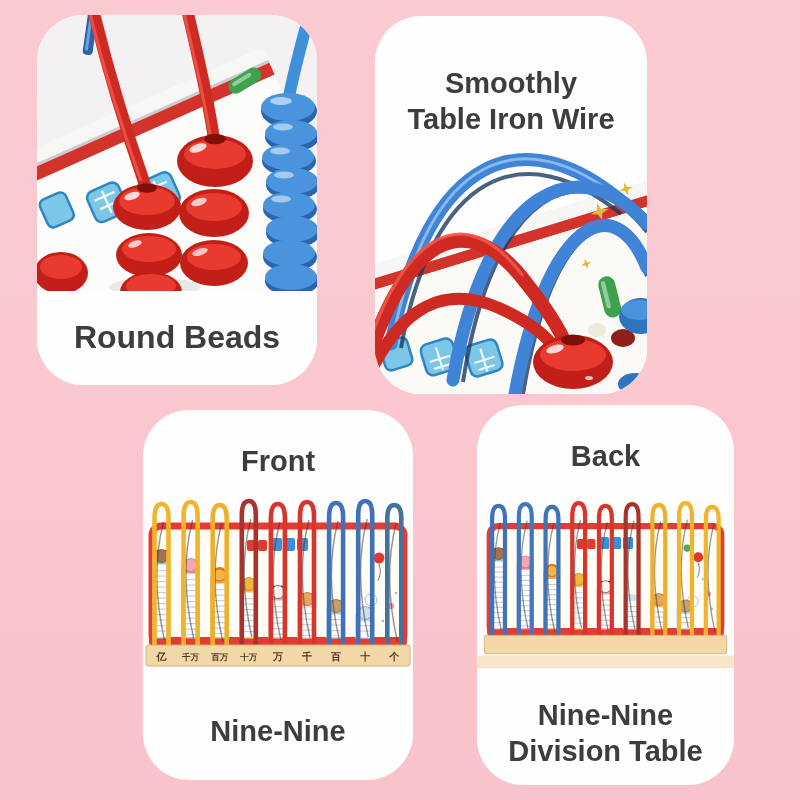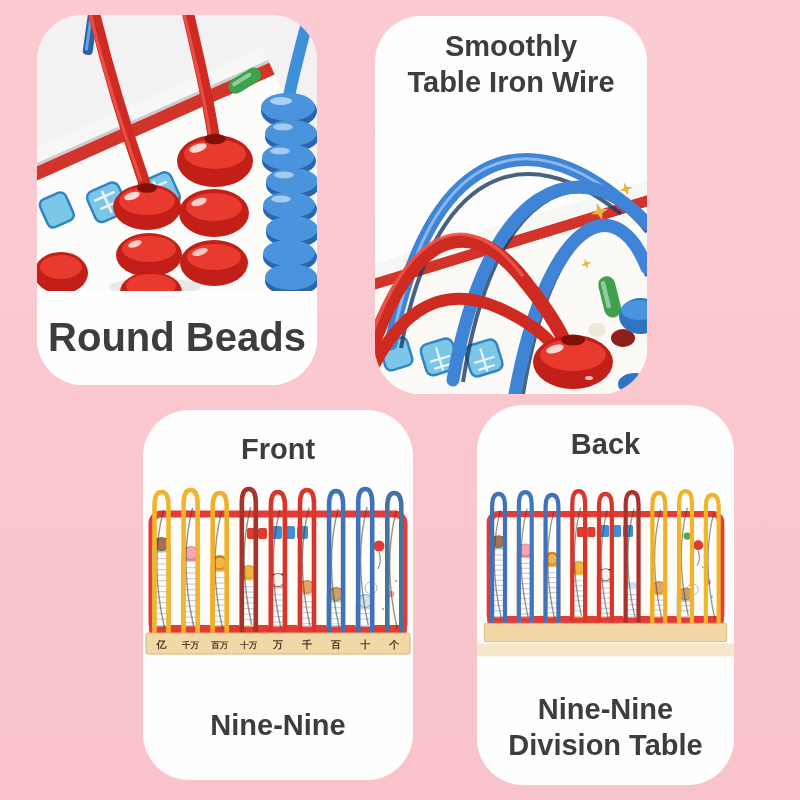--- a/index.html
+++ b/index.html
@@ -16,24 +16,24 @@
   #card-front{left:143px;top:410px;width:270px;height:370px;display:flex;flex-direction:column;}
   #card-back{left:477px;top:405px;width:257px;height:380px;display:flex;flex-direction:column;}
   .photo{position:absolute;left:0;display:block;}
   .label-area{
     position:absolute;left:0;bottom:0;width:100%;height:94px;background:#fefefe;
     display:flex;align-items:center;justify-content:center;
   }
   .cap{
     font-weight:700;color:#3d3d3d;text-align:center;line-height:1.24;
   }
-  .cap-xl{font-size:40px;}
+  .cap-xl{font-size:32px;}
   .cap-l{font-size:29px;}
-  .head-2line{padding-top:13px;text-align:center;position:relative;z-index:3;}
-  .panel-title{text-align:center;padding-top:22px;height:44px;flex:0 0 auto;}
+  .head-2line{padding-top:26px;text-align:center;position:relative;z-index:3;margin-top:24px;}
+  .panel-title{text-align:center;padding-top:34px;height:44px;flex:0 0 auto;}
   .abacus-wrap{flex:0 0 auto;display:flex;justify-content:center;}
   .caption-block{flex:1 1 auto;display:flex;flex-direction:column;align-items:center;justify-content:center;}
 </style>
 </head>
 <body>
 
 <div class="card" id="card-round-beads">
   <svg class="photo" style="top:0" width="280" height="278" viewBox="0 0 280 278">
     <rect width="280" height="278" fill="#f3f1f1"></rect>
 

